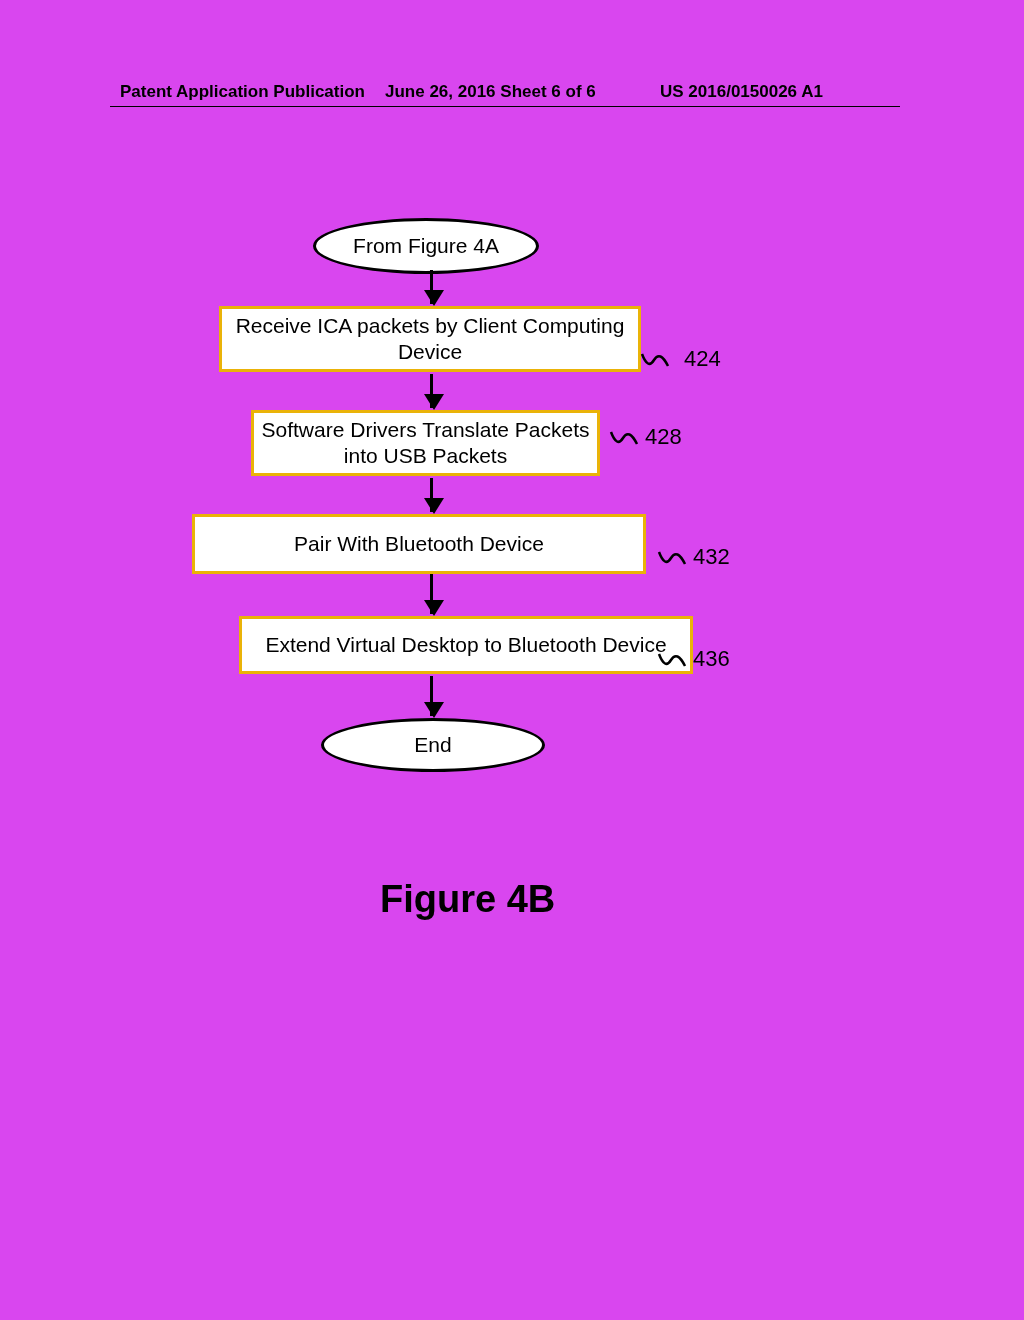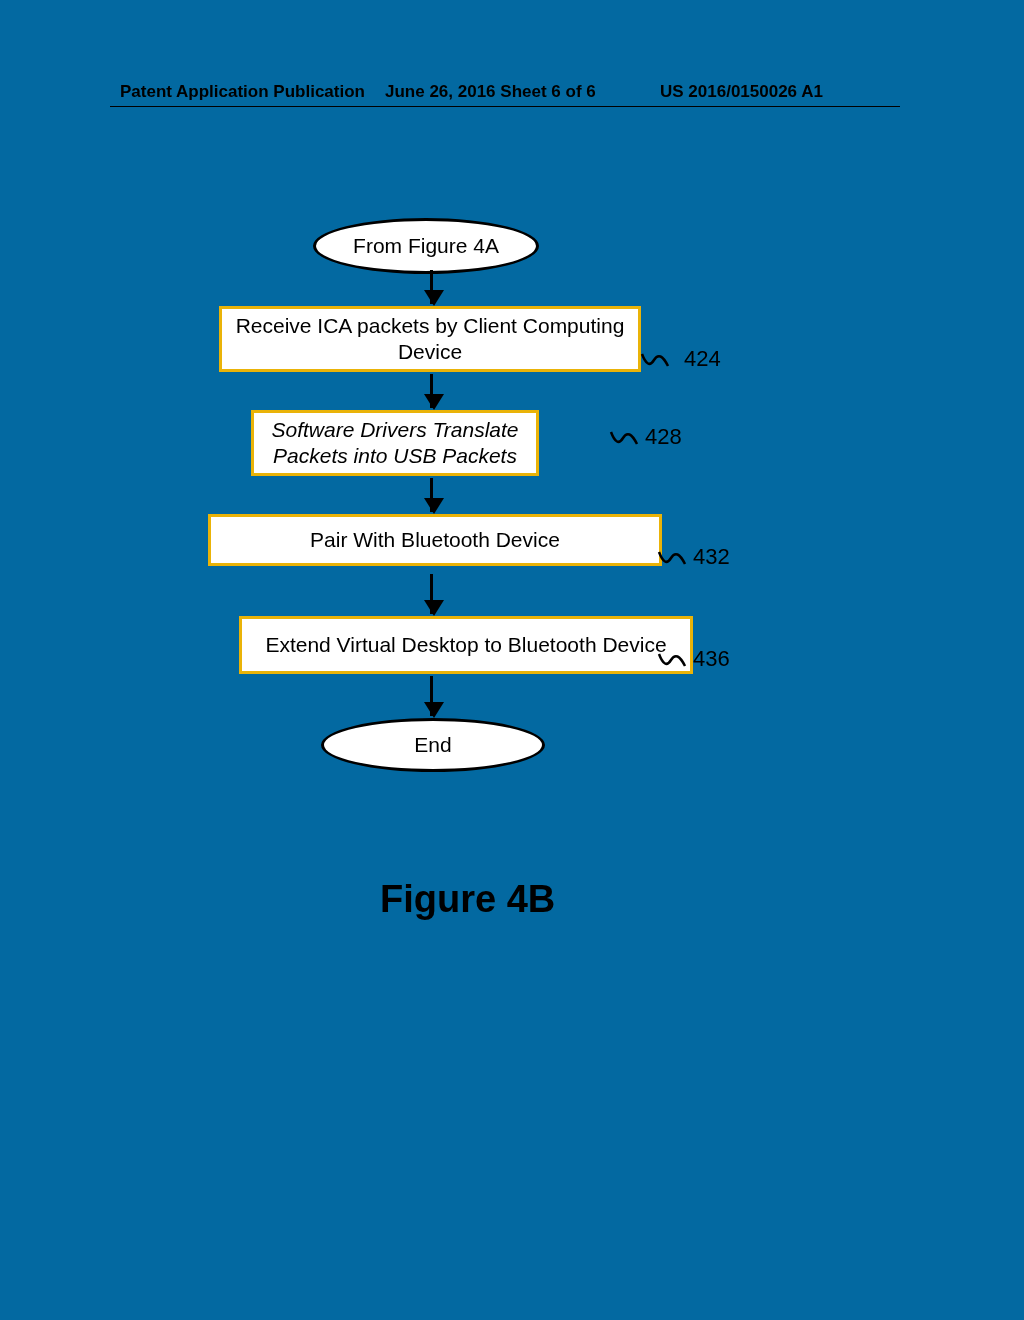--- a/index.html
+++ b/index.html
@@ -7,21 +7,21 @@
     padding: 0;
     background: #fff;
     font-family: Arial, Helvetica, sans-serif;
     color: #000;
   }
   .page {
     position: relative;
     width: 1024px;
     height: 1320px;
     margin: 0 auto;
-    background: #0369a1;
+    background: #d946ef;
   }
   .header {
     position: absolute;
     top: 82px;
     left: 0;
     right: 0;
     font-size: 17px;
     font-weight: bold;
   }
   .header-left  { position: absolute; left: 120px; }
@@ -127,31 +127,31 @@
     <div class="rect" style="left:219px; top:306px; width:422px; height:66px;">
       <span>Receive ICA packets by Client Computing Device</span>
     </div>
     <svg class="refline" style="left:640px; top:350px;" viewBox="0 0 30 24">
       <path d="M2 4 Q8 20 14 10 Q20 0 28 16" stroke="#000" stroke-width="2.5" fill="none"></path>
     </svg>
     <div class="reflabel" style="left:684px; top:346px;">424</div>
 
     <div class="arrow" style="left:430px; top:374px; height:34px;"></div>
 
-    <div class="rect" style="left:251px; top:410px; width:288px; height:66px;font-style:italic;">
+    <div class="rect" style="left:251px; top:410px; width:349px; height:66px;">
       <span>Software Drivers Translate Packets into USB Packets</span>
     </div>
     <svg class="refline" style="left:609px; top:428px;" viewBox="0 0 30 24">
       <path d="M2 4 Q8 20 14 10 Q20 0 28 16" stroke="#000" stroke-width="2.5" fill="none"></path>
     </svg>
     <div class="reflabel" style="left:645px; top:424px;">428</div>
 
     <div class="arrow" style="left:430px; top:478px; height:34px;"></div>
 
-    <div class="rect" style="left:208px; top:514px; width:454px; height:52px;">
+    <div class="rect" style="left:192px; top:514px; width:454px; height:60px;">
       <span>Pair With Bluetooth Device</span>
     </div>
     <svg class="refline" style="left:657px; top:548px;" viewBox="0 0 30 24">
       <path d="M2 4 Q8 20 14 10 Q20 0 28 16" stroke="#000" stroke-width="2.5" fill="none"></path>
     </svg>
     <div class="reflabel" style="left:693px; top:544px;">432</div>
 
     <div class="arrow" style="left:430px; top:574px; height:40px;"></div>
 
     <div class="rect" style="left:203px; top:616px; width:454px; height:58px;margin-left:36px;">

